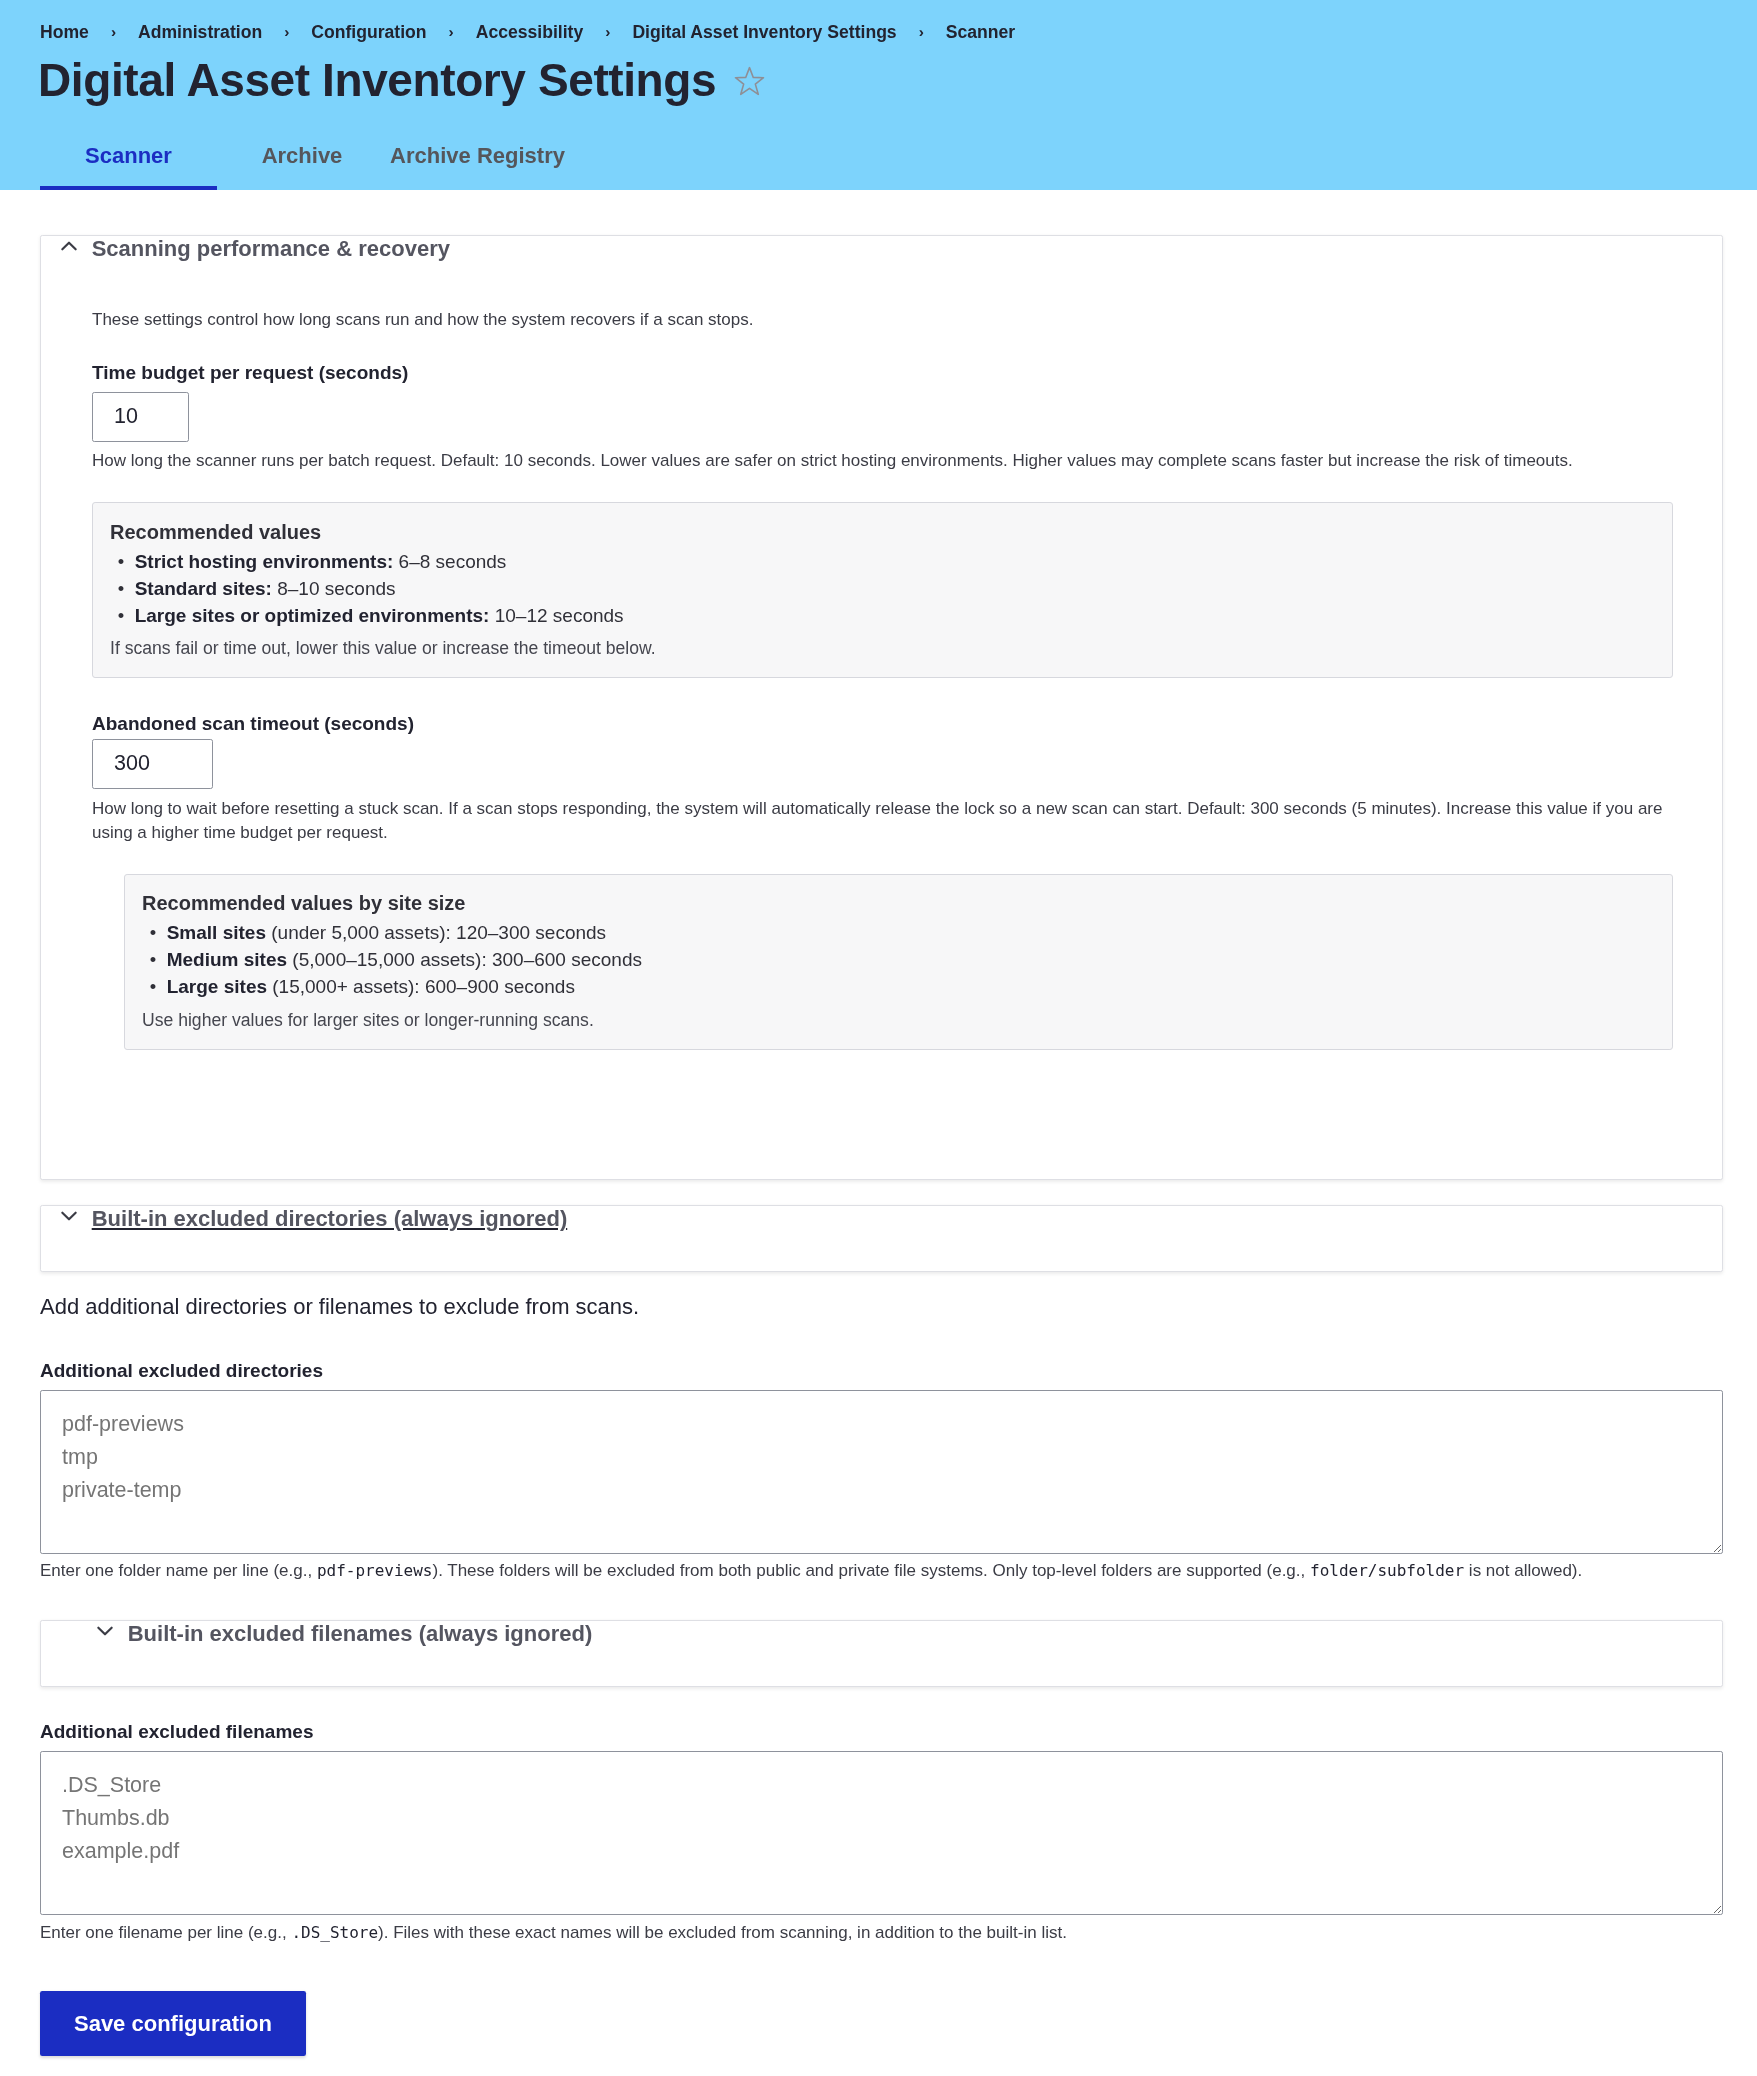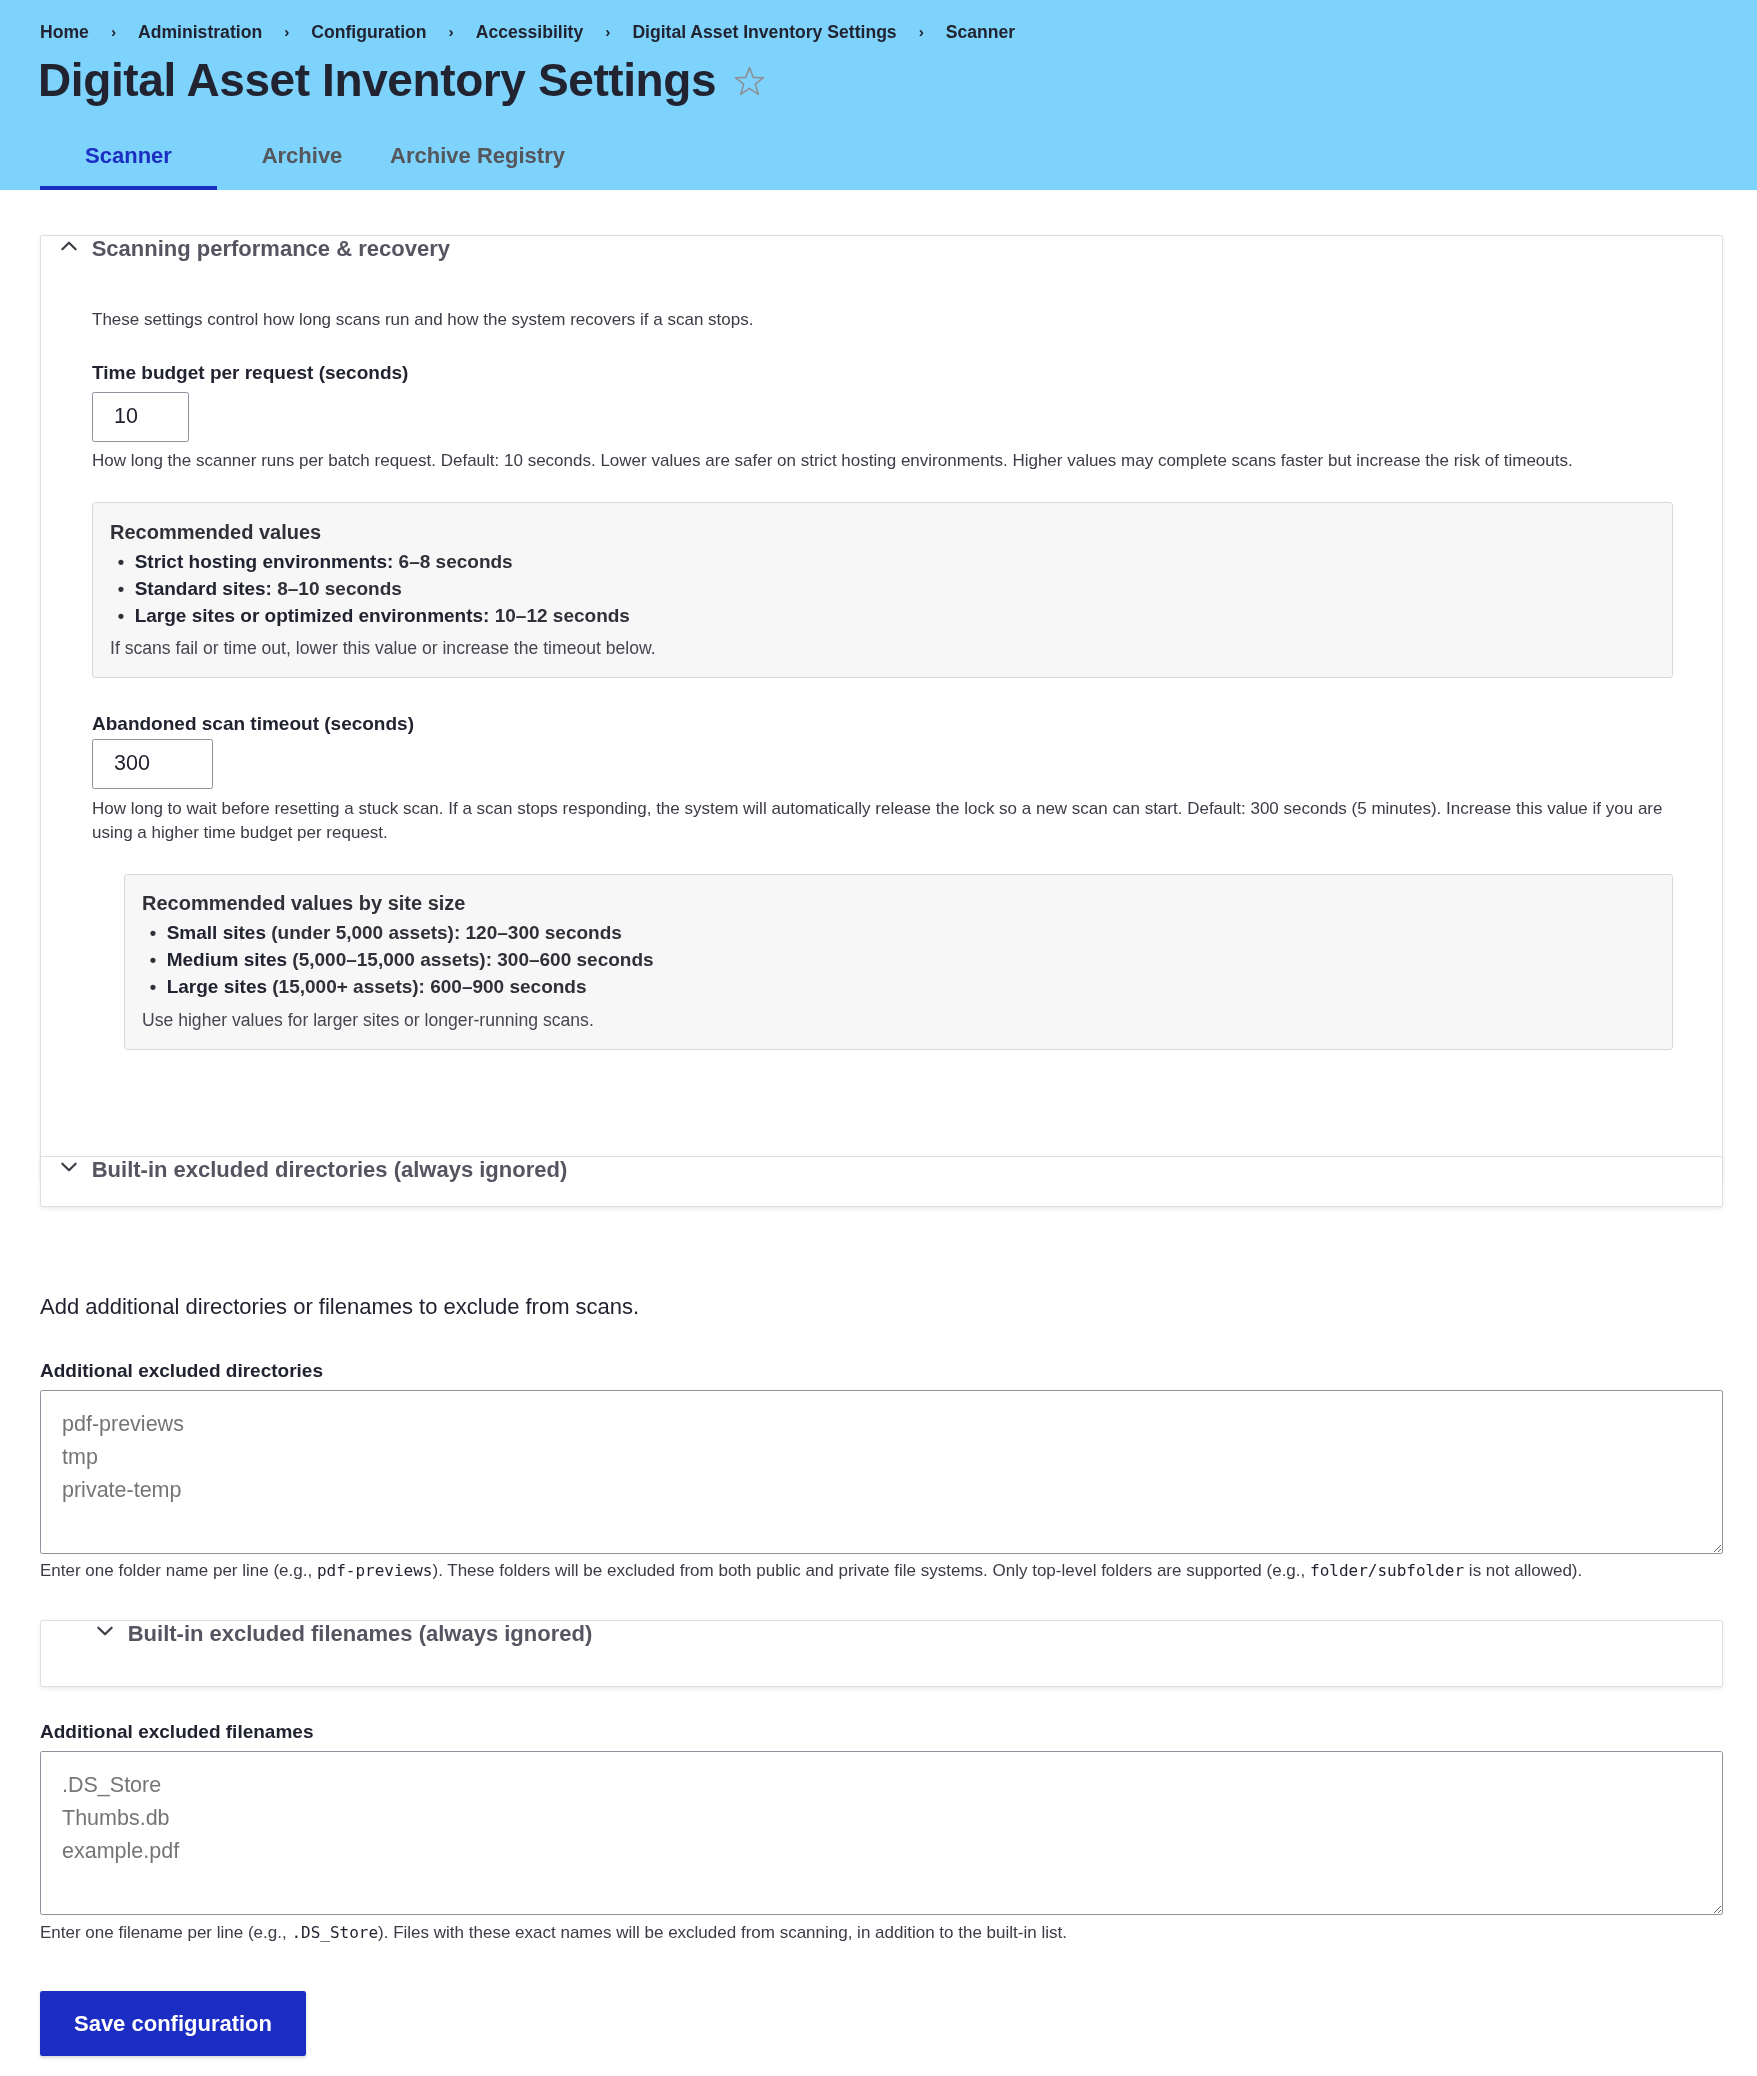--- a/index.html
+++ b/index.html
@@ -28,21 +28,21 @@
   .summary .summary-label { font-size: 22px; font-weight: bold; color: #545560; }
   .details-body { padding-left: 51px; padding-right: 49px; }
 
   .desc { font-size: 17px; color: #3b3c45; line-height: 24px; }
   .form-label { font-size: 19px; font-weight: bold; color: #222330; line-height: 24.5px; }
   .num-input { border: 0.8px solid #8e929c; border-radius: 2.3px; height: 50px; font-size: 21.5px; color: #222330; padding-left: 21px; display: flex; align-items: center; background: #fff; font-family: "Liberation Sans", sans-serif; }
   .help { font-size: 17px; color: #3b3c45; line-height: 24px; }
 
   .rec-box { background: #f7f7f8; border: 0.8px solid #d7d8de; border-radius: 3.1px; padding: 15.3px 17px 14px 17px; }
   .rec-title { font-size: 20px; font-weight: bold; color: #303038; line-height: 26px; margin-bottom: 3.1px; }
-  .rec-list { list-style: none; margin-left: 7.7px; font-weight: bold; }
+  .rec-list { list-style: none; margin-left: 7.7px; }
   .rec-list li { font-size: 19px; color: #303038; line-height: 27px; position: relative; padding-left: 17px; }
   .rec-list li::before { content: "\2022"; position: absolute; left: 0; top: 0; font-size: 18.4px; color: #303038; }
   .rec-list li b { color: #222330; }
   .rec-note { font-size: 17.6px; color: #45464f; line-height: 24.5px; margin-top: 7.7px; }
 
   .section-intro { position: absolute; left: 40px; top: 1294px; font-size: 22px; color: #222330; }
   .abs-label { position: absolute; left: 40px; font-size: 19px; font-weight: bold; color: #222330; }
   .textarea { position: absolute; left: 40px; width: 1683px; height: 164px; border: 1.2px solid #8e929c; border-radius: 2.3px; background: #fff; padding: 17px 21px; font-size: 21.5px; line-height: 33px; color: #75767d; font-family: "Liberation Sans", sans-serif; resize: vertical; white-space: pre; overflow: hidden; }
   .abs-help { position: absolute; left: 40px; font-size: 17px; color: #3b3c45; white-space: nowrap; }
   .abs-help code { font-family: "DejaVu Sans Mono", "Liberation Mono", monospace; font-size: 16px; color: #222330; }
@@ -129,21 +129,21 @@
       <ul class="rec-list">
         <li><b>Small sites</b><span> (under 5,000 assets): 120–300 seconds</span></li>
         <li><b>Medium sites</b><span> (5,000–15,000 assets): 300–600 seconds</span></li>
         <li><b>Large sites</b><span> (15,000+ assets): 600–900 seconds</span></li>
       </ul>
       <p class="rec-note">Use higher values for larger sites or longer-running scans.</p>
     </div>
   </div>
 </div>
 
-<div class="details" style="top:1156px; height:51px;">
+<div class="details" style="top:1205px; height:67px;text-decoration:underline;">
   <div class="summary">
     <span class="chev">
       <svg viewBox="0 0 24 24" width="20" height="20">
           <path d="M4 8 L12 16 L20 8" fill="none" stroke="#3b3c45" stroke-width="2.6" stroke-linecap="round" stroke-linejoin="round"></path>
         </svg>
     </span>
     <span class="summary-label">Built-in excluded directories (always ignored)</span>
   </div>
 </div>
 

